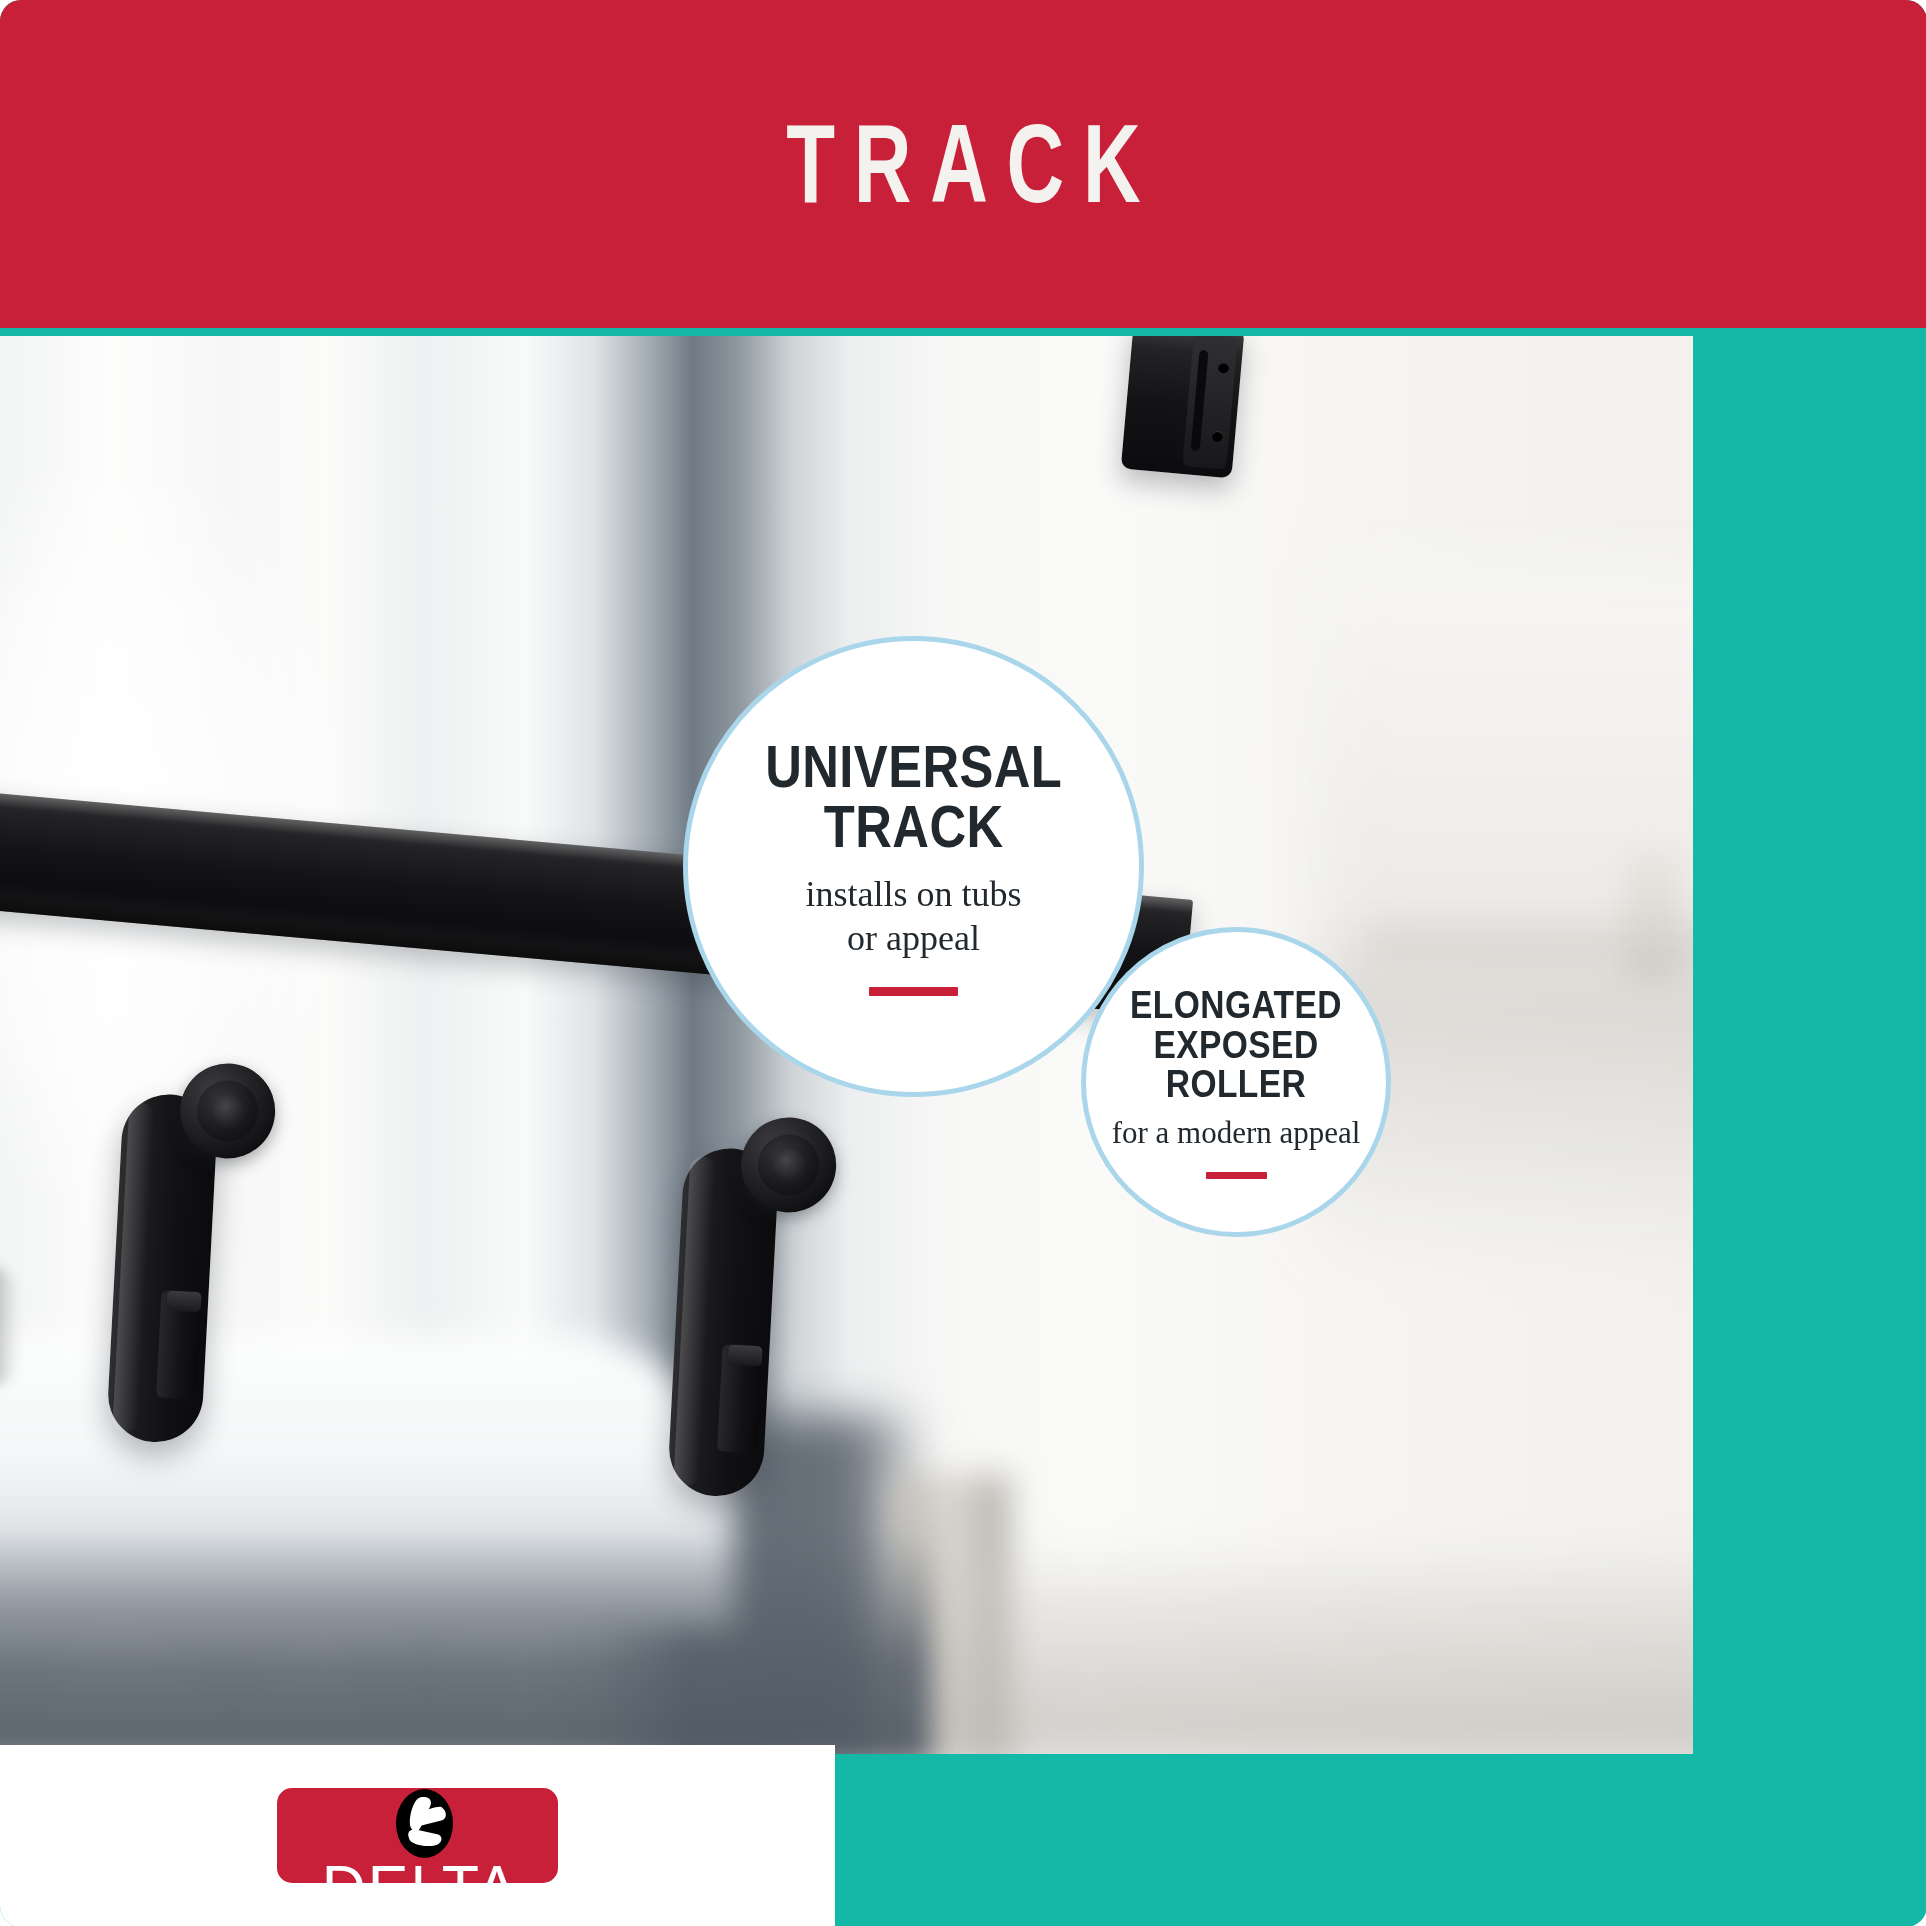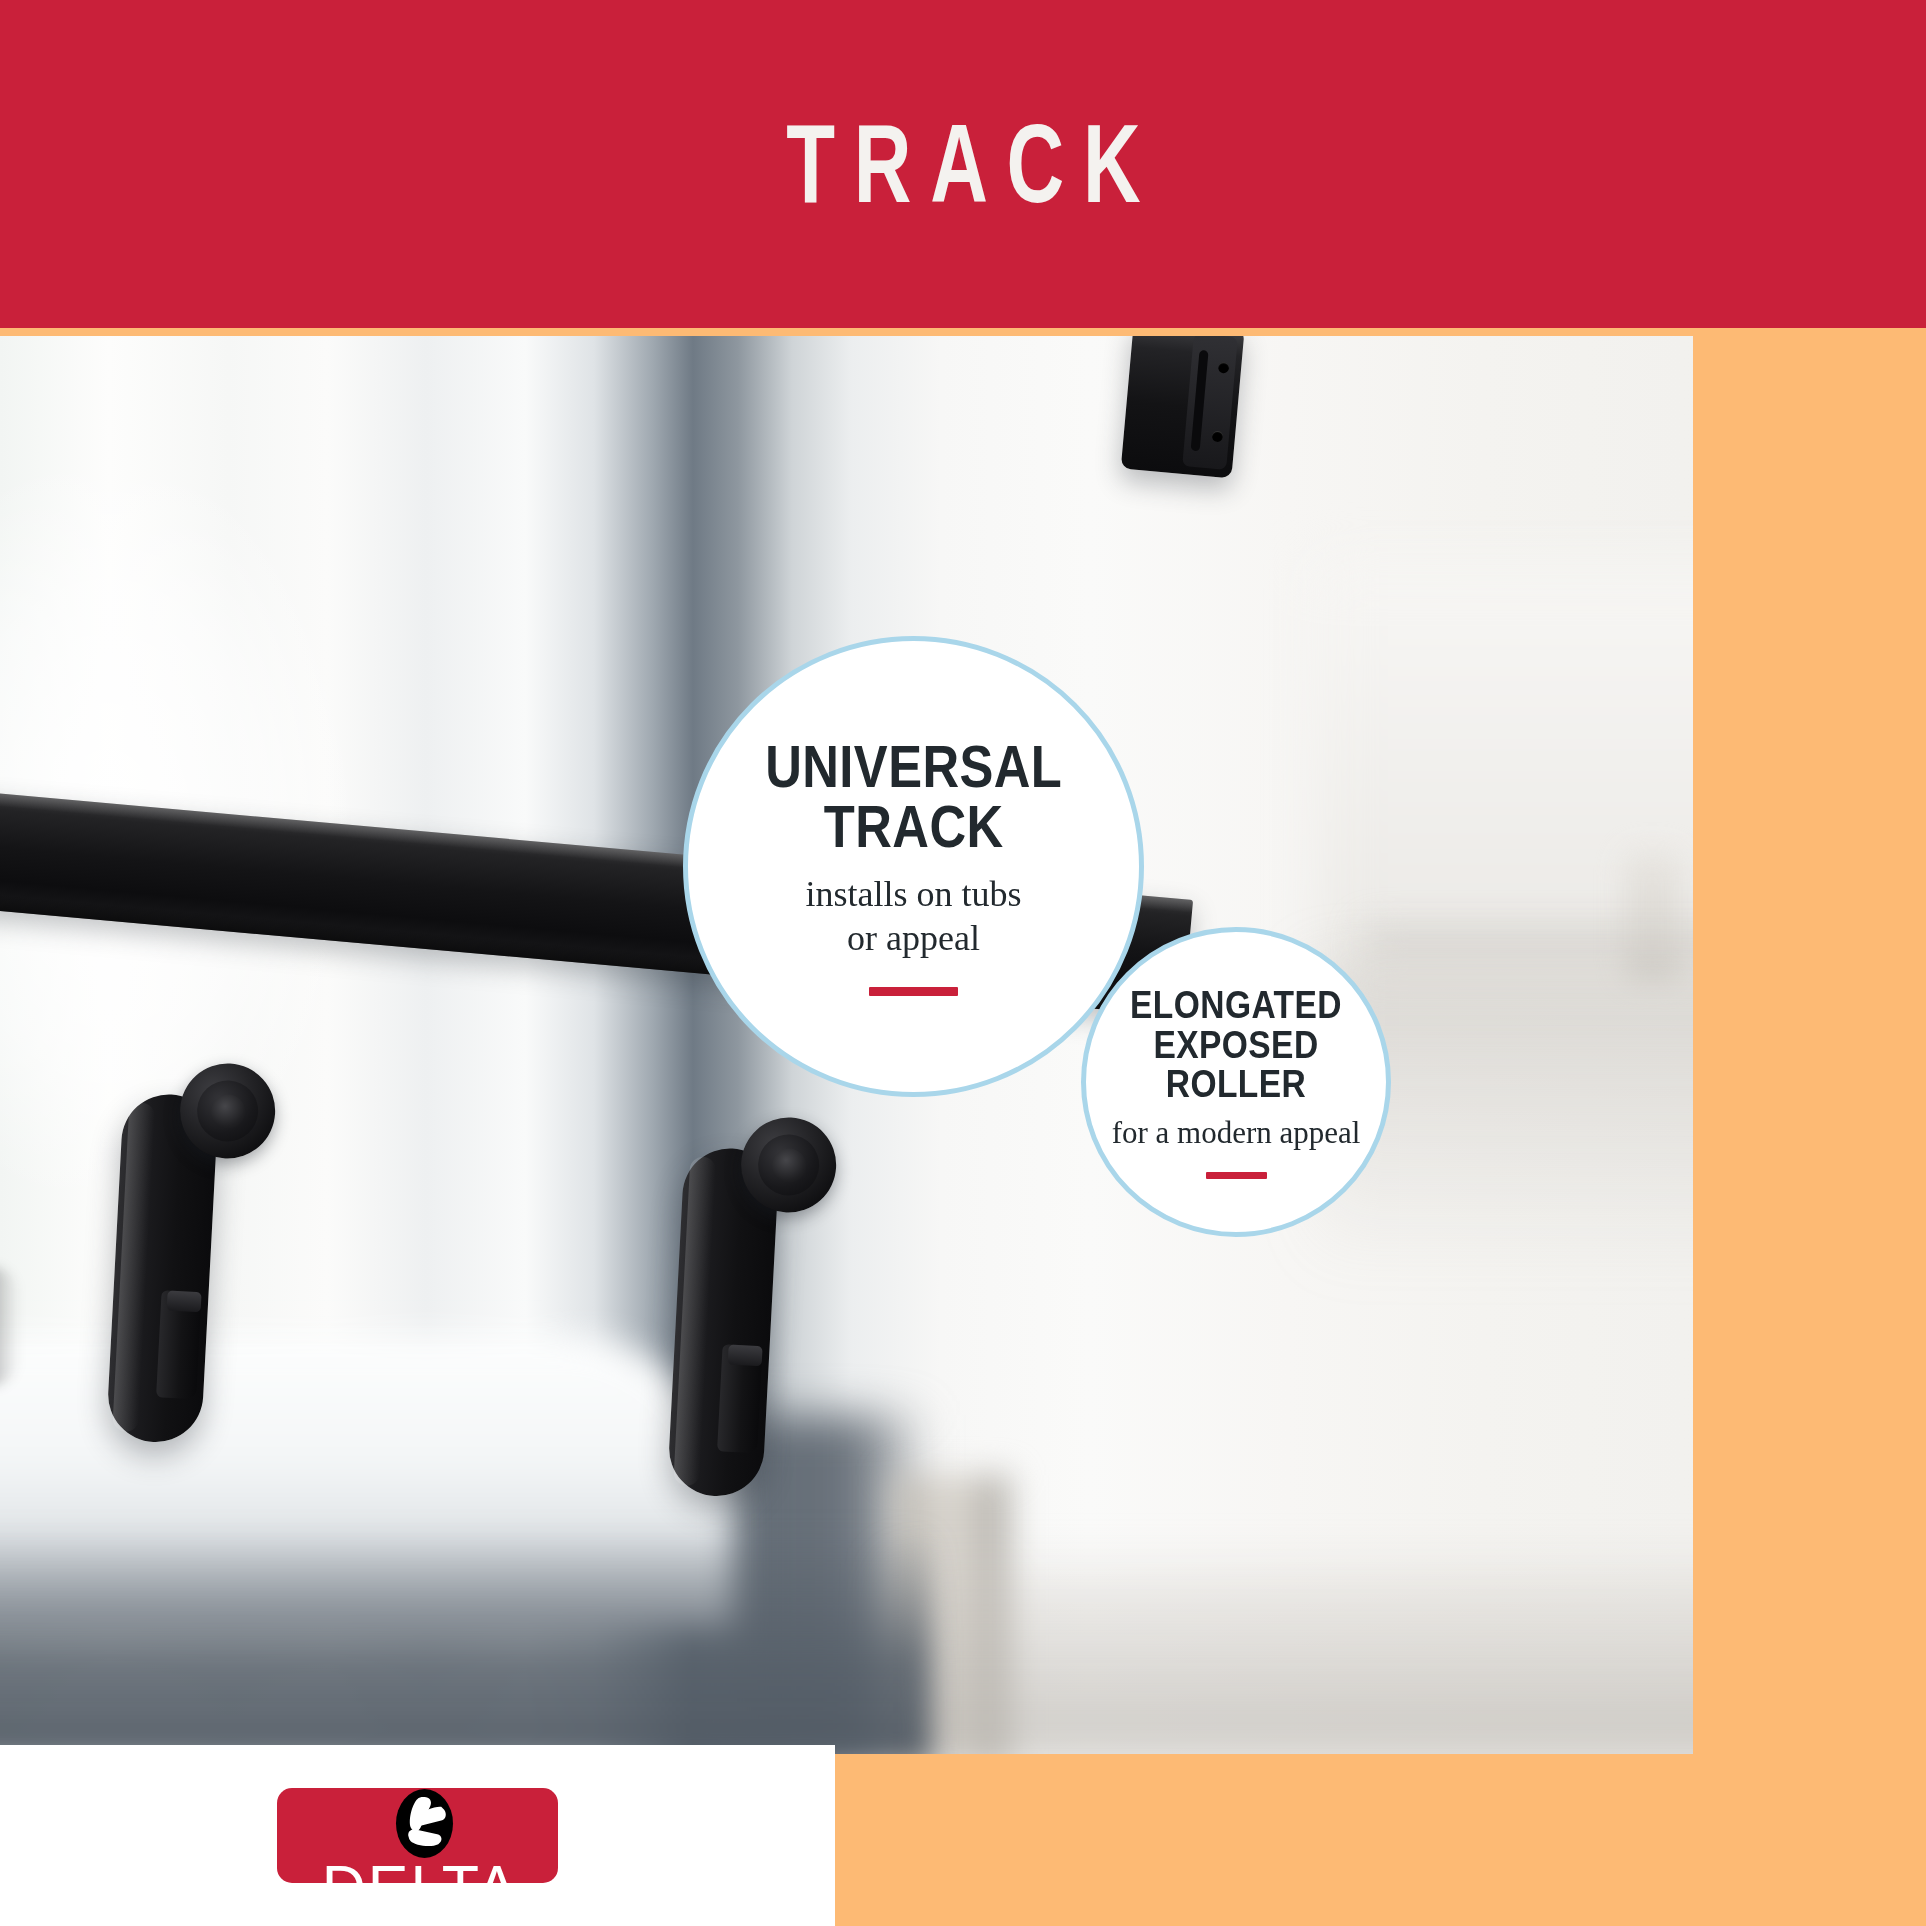--- a/index.html
+++ b/index.html
@@ -2,21 +2,22 @@
 <html><head>
 <meta charset="utf-8">
 <style>
   html,body{margin:0;padding:0;background:#fff;}
   body{font-family:"Liberation Sans",sans-serif;}
 
   .page{
     position:relative;
     width:1927px;height:1927px;
     overflow:hidden;
-    background:#fdba74;
+    background:#14b8a6;
+    border-radius:21px;
   }
 
   
   .header{
     position:absolute;left:0;top:0;width:1927px;height:328px;
     background:#c9203a;
   }
   .header-title{
     position:absolute;left:0;top:0;width:1927px;height:328px;
     display:flex;align-items:center;justify-content:center;

